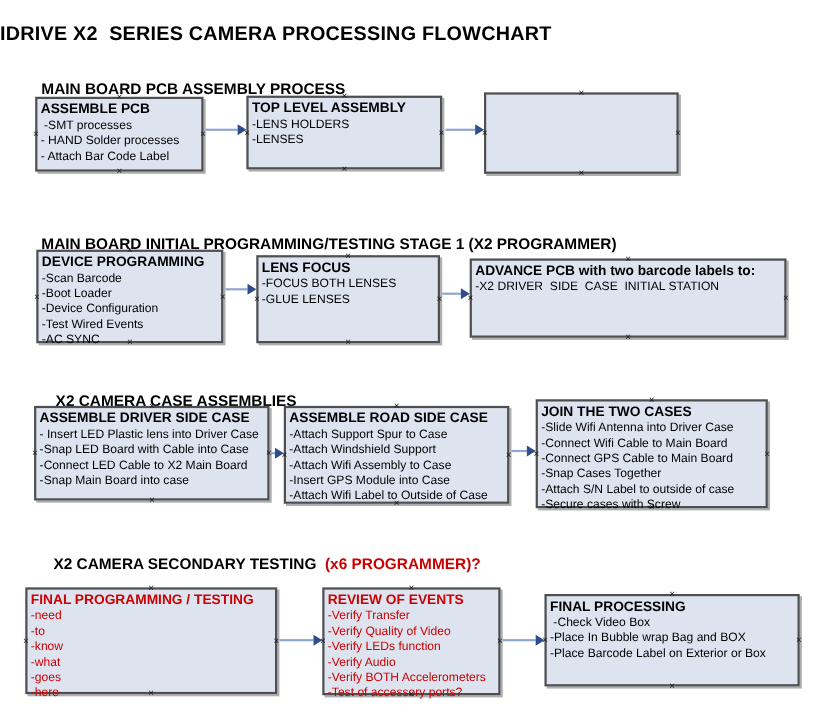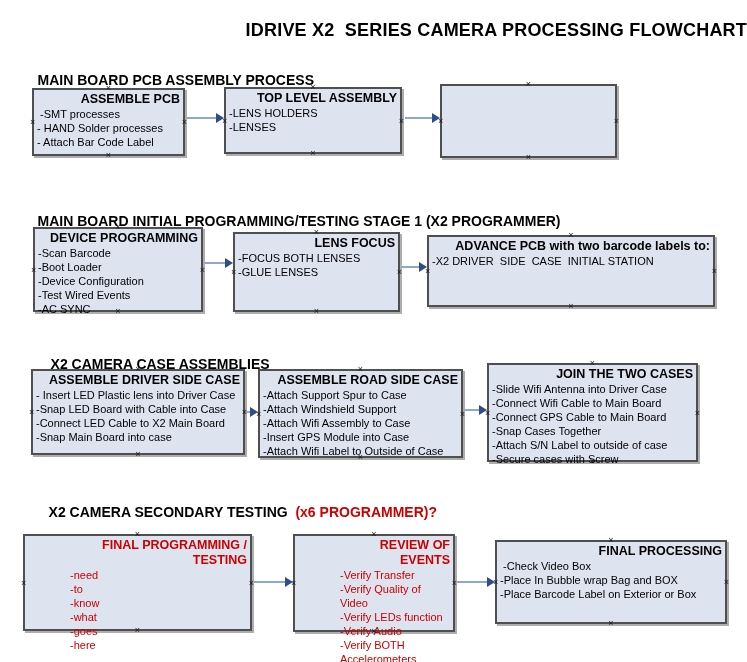--- a/index.html
+++ b/index.html
@@ -14,43 +14,43 @@
   .canvas{
     position:relative;
     width:747px;height:662px;
     background:#ffffff;
     font-family:"Liberation Sans", sans-serif;
     color:var(--text);
     overflow:hidden;
   }
   .main-title{
     position:absolute;top:20px;left:0;width:747px;
-    text-align:right;font-size:18px;font-weight:bold;
+    text-align:left;font-size:18px;font-weight:bold;
     letter-spacing:0.2px;white-space:pre-wrap;
   }
   .section-header{
     position:absolute;font-size:14px;font-weight:bold;white-space:pre;
   }
   .red-inline{color:var(--red-text);}
   .flowbox{
     position:absolute;
     background:var(--box-fill);
     border:2px solid var(--box-border);
     box-shadow:2px 2px 0 rgba(130,130,130,0.65);
     padding:2px 3px;
     box-sizing:border-box;
     overflow:visible;
   }
   .box-title{
-    font-size:12.5px;font-weight:bold;line-height:15px;white-space:pre-wrap;text-align:right;
+    font-size:12.5px;font-weight:bold;line-height:15px;white-space:pre-wrap;
   }
   .box-line{
     font-size:11px;line-height:14px;white-space:pre-wrap;
   }
-  .flowbox.red .box-title,.flowbox.red .box-line{color:var(--red-text);margin-left:42px;}
+  .flowbox.red .box-title,.flowbox.red .box-line{color:var(--red-text);}
   .arrow{
     position:absolute;height:2px;background:var(--arrow-line);
   }
   .arrow::after{
     content:"";position:absolute;right:-8px;top:-4px;
     border-left:8px solid var(--arrow-head);
     border-top:5px solid transparent;
     border-bottom:5px solid transparent;
   }
   .cp{

